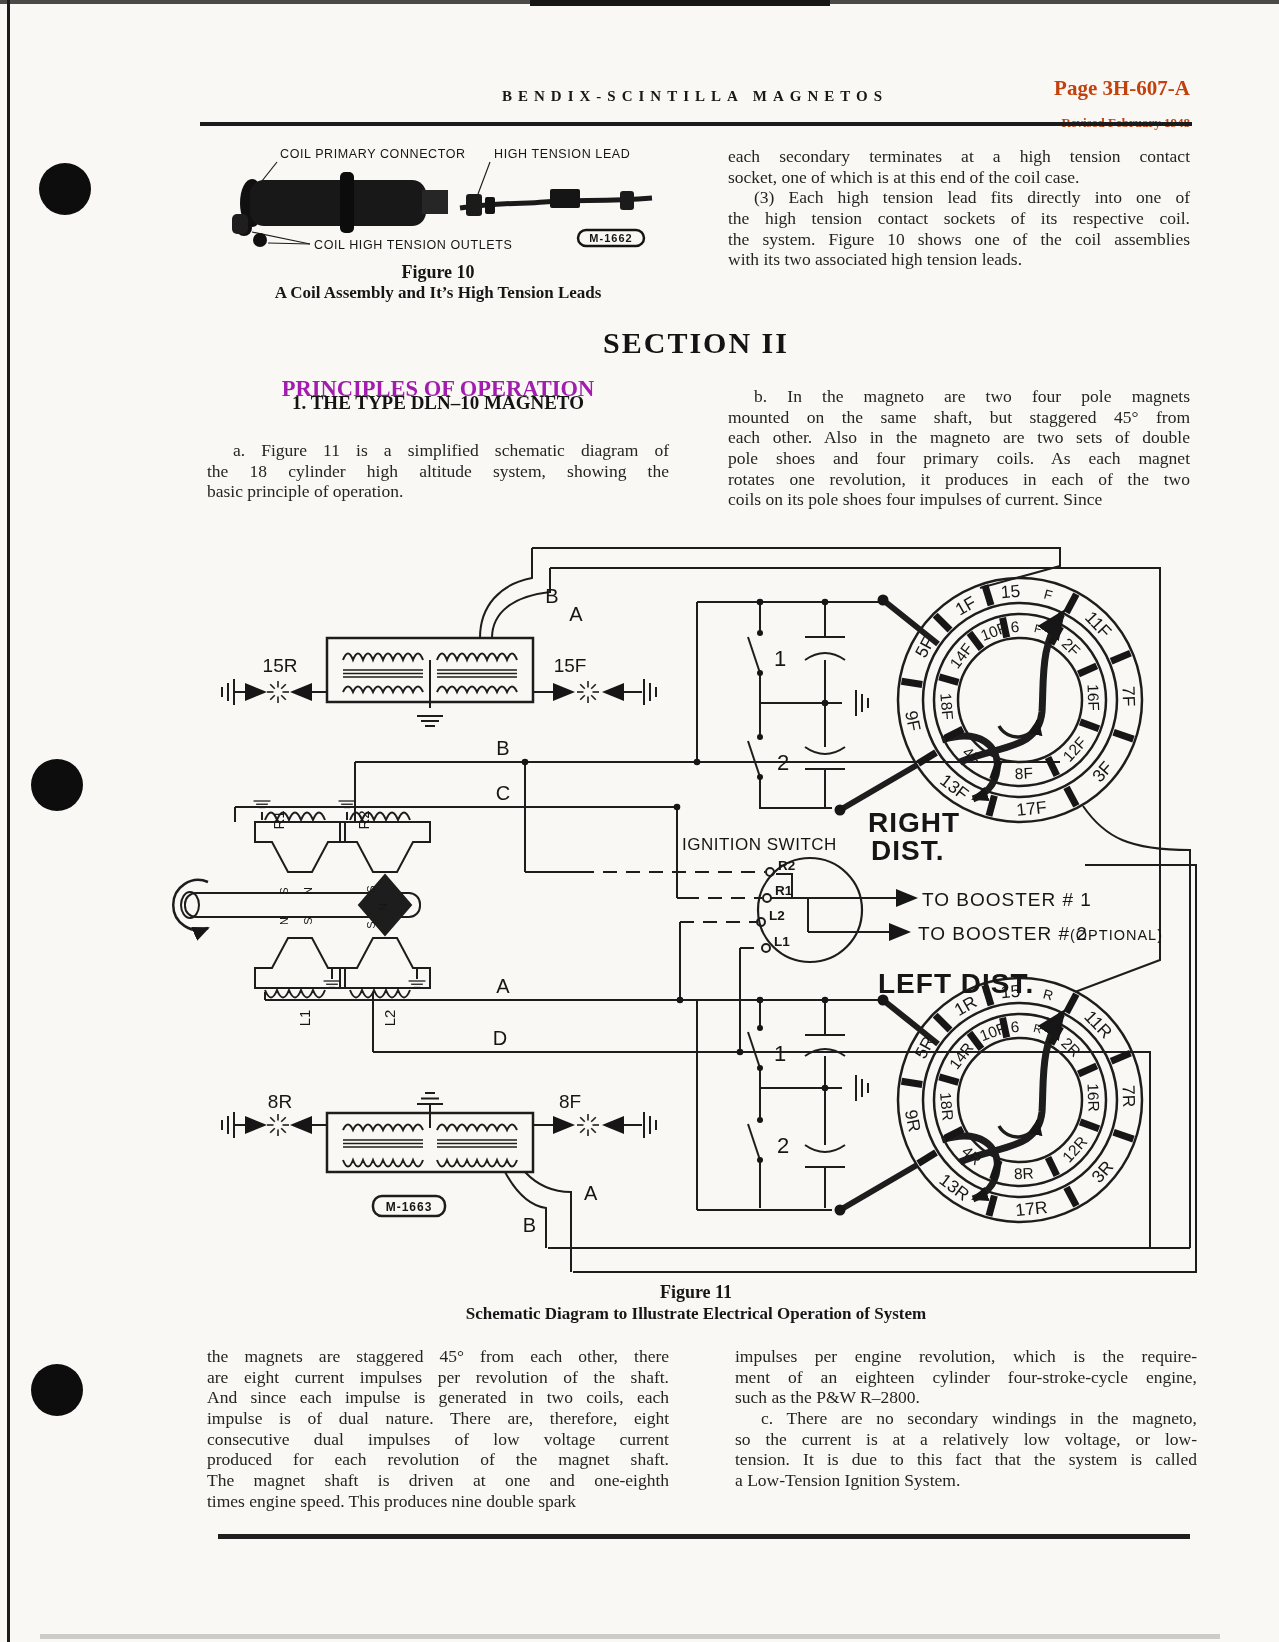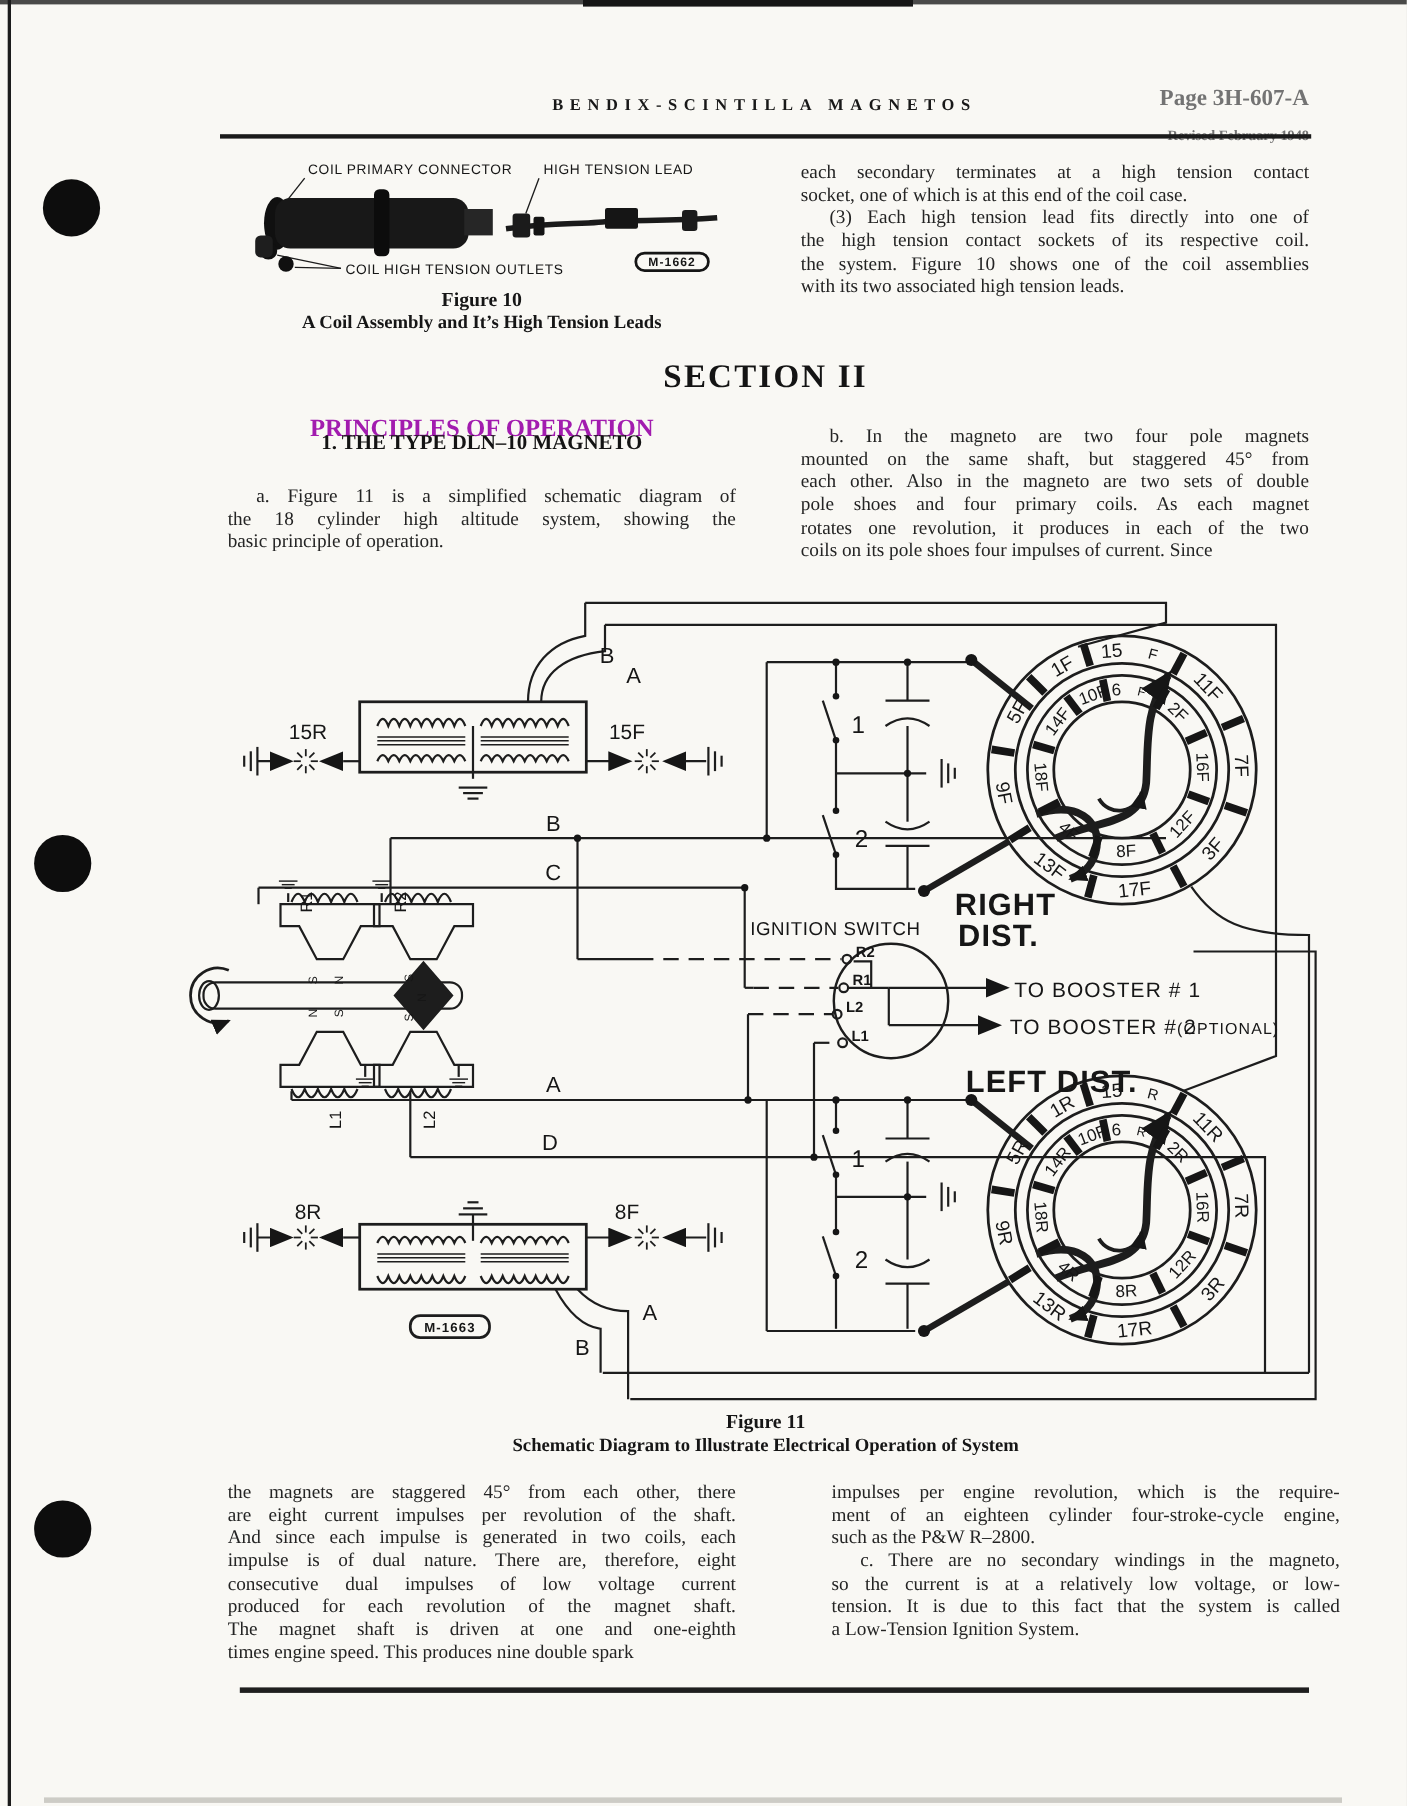--- a/index.html
+++ b/index.html
@@ -7,21 +7,21 @@
         font-family:"Liberation Serif",serif;color:#242424;overflow:hidden;}
   
   .edge-top{position:absolute;left:0;top:0;width:100%;height:4px;background:#4a4a49;}
   .edge-top-dark{position:absolute;left:530px;top:0;width:300px;height:6px;background:#161616;}
   .edge-left{position:absolute;left:7px;top:0;width:3px;height:100%;background:#1c1c1c;}
   .edge-bottom{position:absolute;left:40px;top:1634px;width:1180px;height:5px;background:#c2c0ba;opacity:.8;}
   .hole{position:absolute;width:52px;height:52px;border-radius:50%;background:#0d0d0d;}
   
   .hdr-title{position:absolute;left:200px;top:88px;width:990px;text-align:center;
              font-weight:bold;font-size:15px;letter-spacing:6px;color:#181818;}
-  .hdr-right{position:absolute;left:700px;top:76px;width:490px;text-align:right;color:#737373;}
+  .hdr-right{position:absolute;left:700px;top:76px;width:490px;text-align:right;color:#c2410c;}
   .hdr-page{font-weight:bold;font-size:21px;}
   .hdr-rev{font-weight:bold;font-size:13px;margin-top:14px;}
   .hdr-rule{position:absolute;left:200px;top:122px;width:992px;height:4px;background:#1b1b1b;}
   
   .col{position:absolute;width:462px;}
   .ln{font-size:17.5px;line-height:20.7px;height:20.7px;text-align:justify;text-align-last:left;
       white-space:normal;overflow:visible;}
   .jl{text-align-last:justify;}
   .ind{text-indent:26px;}
   .cap{position:absolute;text-align:center;font-weight:bold;color:#161616;}
@@ -487,21 +487,21 @@
   <div class="col" style="left:207px;top:1346px;">
       <div class="ln jl">the magnets are staggered 45° from each other, there</div>
       <div class="ln jl">are eight current impulses per revolution of the shaft.</div>
       <div class="ln jl">And since each impulse is generated in two coils, each</div>
       <div class="ln jl">impulse is of dual nature. There are, therefore, eight</div>
       <div class="ln jl">consecutive dual impulses of low voltage current</div>
       <div class="ln jl">produced for each revolution of the magnet shaft.</div>
       <div class="ln jl">The magnet shaft is driven at one and one-eighth</div>
       <div class="ln">times engine speed. This produces nine double spark</div>
     </div>
-  <div class="col" style="left:756px;top:1346px;">
+  <div class="col" style="left:735px;top:1346px;">
       <div class="ln jl">impulses per engine revolution, which is the require-</div>
       <div class="ln jl">ment of an eighteen cylinder four-stroke-cycle engine,</div>
       <div class="ln">such as the P&amp;W R–2800.</div>
       <div class="ln jl ind">c. There are no secondary windings in the magneto,</div>
       <div class="ln jl">so the current is at a relatively low voltage, or low-</div>
       <div class="ln jl">tension. It is due to this fact that the system is called</div>
       <div class="ln">a Low-Tension Ignition System.</div>
     </div>
 
   <div class="bot-rule"></div>

